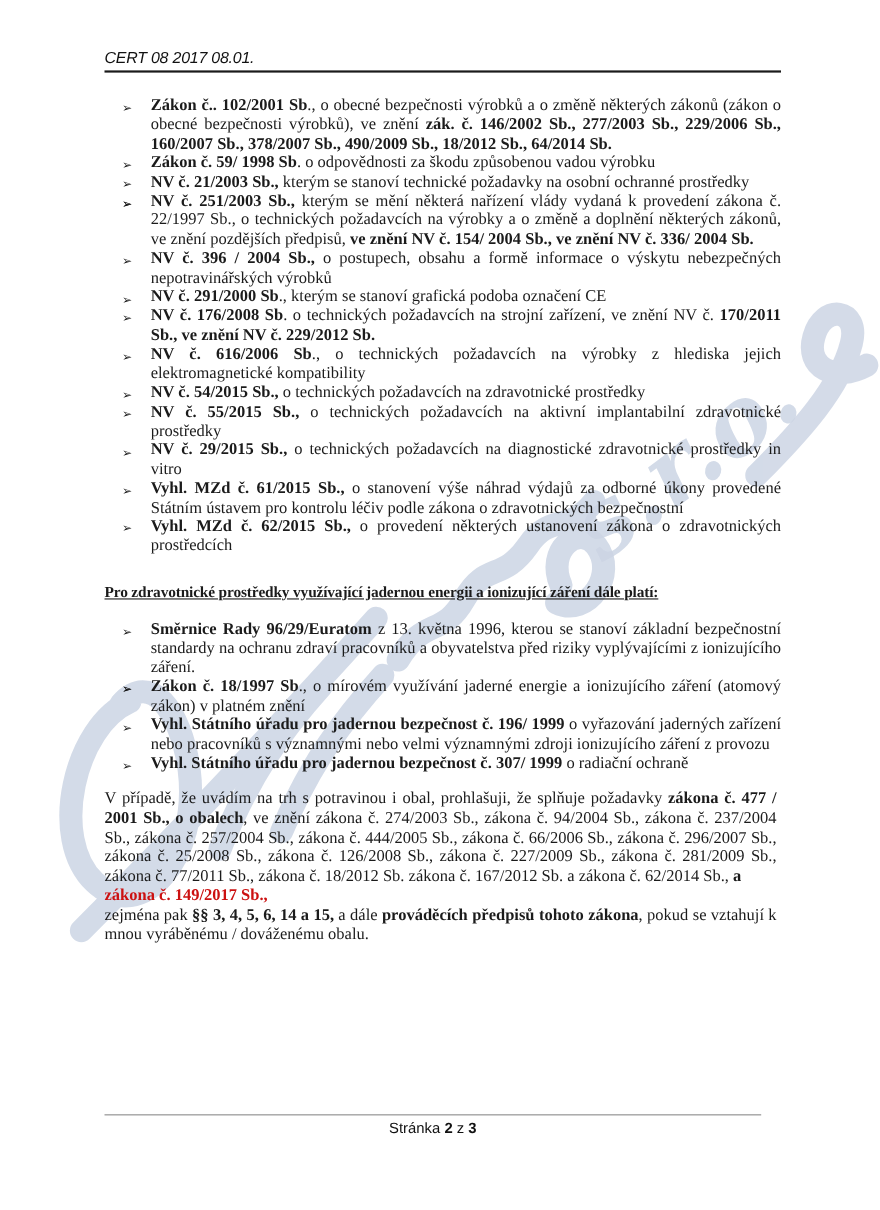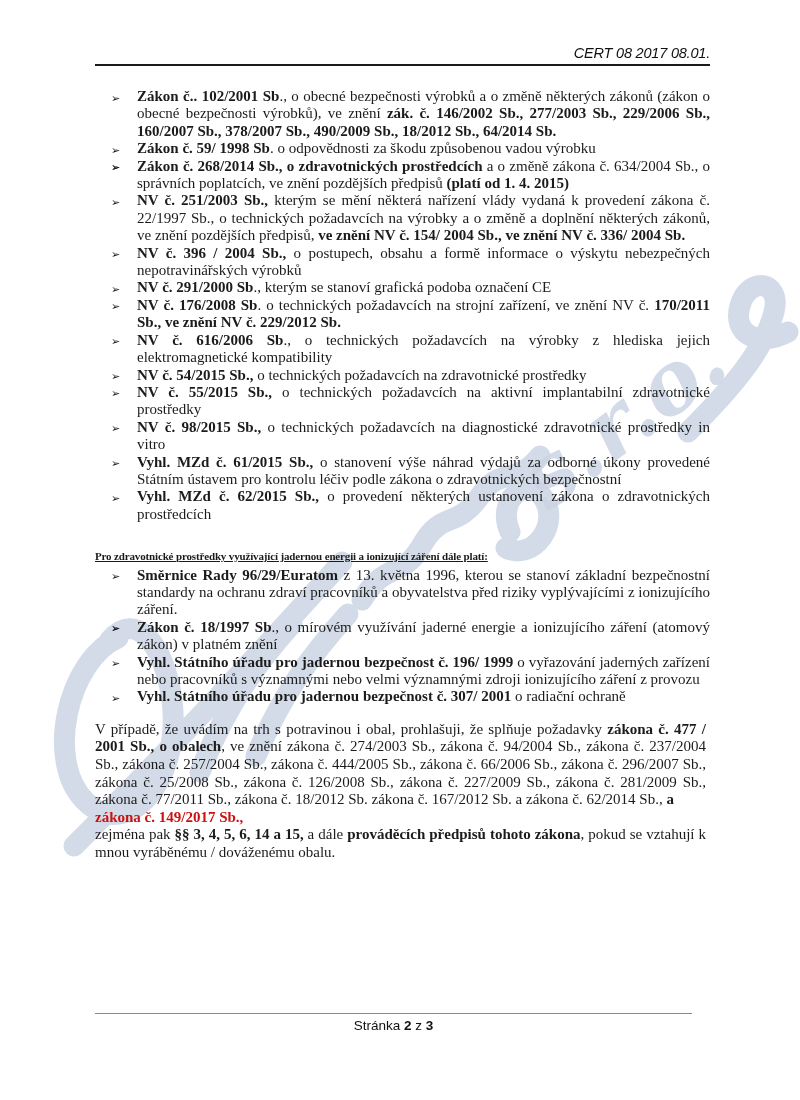--- a/index.html
+++ b/index.html
@@ -16,21 +16,20 @@
     font-family:"Liberation Serif","DejaVu Serif",serif;
     color:var(--ink);
   }
   .watermark{
     position:absolute;left:0;top:0;width:800px;height:1100px;
     z-index:0;pointer-events:none;
   }
   .content{position:relative;z-index:1;padding:0 90px 0 95px;}
   .header{
     padding-top:45px;
-    text-align:right;
     font-family:"Liberation Sans","DejaVu Sans",sans-serif;
     font-style:italic;
     font-size:14.5px;
     letter-spacing:-0.2px;
     color:#111;
   }
   .header-rule{border:none;border-top:2px solid #1a1a1a;margin:3px 0 0 0;}
   .list{margin-top:22px;}
   #list2{margin-top:0;}
   .item{
@@ -42,22 +41,22 @@
   }
   .bullet{
     position:absolute;left:16px;top:1.5px;
     font-family:"DejaVu Sans",sans-serif;
     font-size:11px;
     color:#151515;
   }
   .b{font-weight:bold;}
   .red{color:var(--red);}
   .section-heading{
-    margin:25px 0 1px 0;
-    font-size:11px;
+    margin:25px 0 16px 0;
+    font-size:14px;
     font-weight:bold;
     line-height:17.4px;
     letter-spacing:-0.15px;
     text-decoration:underline;
     white-space:nowrap;
   }
   .closing{
     margin:15px 4px 0 0;
     text-align:justify;
     font-size:15px;
@@ -94,42 +93,42 @@
   <div class="content">
 
     <div class="header">
       <span>CERT  08 2017 08.01.</span>
     </div>
     <hr class="header-rule">
 
     <div class="list" id="list1">
         <div class="item"><span class="bullet">➢</span><span class="itext"><span class="b">Zákon č.. 102/2001 Sb</span><span>., o obecné bezpečnosti výrobků a o změně některých zákonů (zákon o obecné bezpečnosti výrobků), ve znění </span><span class="b">zák. č. 146/2002 Sb., 277/2003 Sb., 229/2006 Sb., 160/2007 Sb., 378/2007 Sb., 490/2009 Sb., 18/2012 Sb., 64/2014 Sb.</span></span></div>
         <div class="item"><span class="bullet">➢</span><span class="itext"><span class="b">Zákon č. 59/ 1998 Sb</span><span>. o odpovědnosti za škodu způsobenou vadou výrobku</span></span></div>
+        <div class="item"><span class="bullet">➢</span><span class="itext"><span class="b">NV č. 21/2003 Sb.,</span><span> kterým se stanoví technické požadavky na osobní ochranné prostředky</span></span></div>
         <div class="item"><span class="bullet">➢</span></div>
-        <div class="item"><span class="bullet">➢</span><span class="itext"><span class="b">Zákon č. 268/2014 Sb., o zdravotnických prostředcích</span><span> a o změně zákona č. 634/2004 Sb., o správních poplatcích, ve znění pozdějších předpisů </span><span class="b">(platí od 1. 4. 2015)</span></span></div>
         <div class="item"><span class="bullet">➢</span><span class="itext"><span class="b">NV č. 251/2003 Sb.,</span><span> kterým se mění některá nařízení vlády vydaná k provedení zákona č. 22/1997 Sb., o technických požadavcích na výrobky a o změně a doplnění některých zákonů, ve znění pozdějších předpisů, </span><span class="b">ve znění NV č. 154/ 2004 Sb., ve znění NV č. 336/ 2004 Sb.</span></span></div>
         <div class="item"><span class="bullet">➢</span><span class="itext"><span class="b">NV č. 396 / 2004 Sb.,</span><span> o postupech, obsahu a formě informace o výskytu nebezpečných nepotravinářských výrobků</span></span></div>
         <div class="item"><span class="bullet">➢</span><span class="itext"><span class="b">NV č. 291/2000 Sb</span><span>., kterým se stanoví grafická podoba označení CE</span></span></div>
         <div class="item"><span class="bullet">➢</span><span class="itext"><span class="b">NV č. 176/2008 Sb</span><span>. o technických požadavcích na strojní zařízení, ve znění NV č. </span><span class="b">170/2011 Sb., ve znění NV č. 229/2012 Sb.</span></span></div>
         <div class="item"><span class="bullet">➢</span><span class="itext"><span class="b">NV č. 616/2006 Sb</span><span>., o technických požadavcích na výrobky z hlediska jejich elektromagnetické kompatibility</span></span></div>
         <div class="item"><span class="bullet">➢</span><span class="itext"><span class="b">NV č. 54/2015 Sb.,</span><span> o technických požadavcích na zdravotnické prostředky</span></span></div>
         <div class="item"><span class="bullet">➢</span><span class="itext"><span class="b">NV č. 55/2015 Sb.,</span><span> o technických požadavcích na aktivní implantabilní zdravotnické prostředky</span></span></div>
-        <div class="item"><span class="bullet">➢</span><span class="itext"><span class="b">NV č. 98/2015 Sb.,</span><span> o technických požadavcích na diagnostické zdravotnické prostředky in vitro</span></span></div>
+        <div class="item"><span class="bullet">➢</span><span class="itext"><span class="b">NV č. 29/2015 Sb.,</span><span> o technických požadavcích na diagnostické zdravotnické prostředky in vitro</span></span></div>
         <div class="item"><span class="bullet">➢</span><span class="itext"><span class="b">Vyhl. MZd č. 61/2015 Sb.,</span><span> o stanovení výše náhrad výdajů za odborné úkony provedené Státním ústavem pro kontrolu léčiv podle zákona o zdravotnických bezpečnostní</span></span></div>
         <div class="item"><span class="bullet">➢</span><span class="itext"><span class="b">Vyhl. MZd č. 62/2015 Sb.,</span><span> o provedení některých ustanovení zákona o zdravotnických prostředcích</span></span></div>
       </div>
 
     <div class="section-heading">Pro zdravotnické prostředky využívající jadernou energii a ionizující záření dále platí:</div>
 
     <div class="list" id="list2">
         <div class="item"><span class="bullet">➢</span><span class="itext"><span class="b">Směrnice Rady 96/29/Euratom</span><span> z 13. května 1996, kterou se stanoví základní bezpečnostní standardy na ochranu zdraví pracovníků a obyvatelstva před riziky vyplývajícími z ionizujícího záření.</span></span></div>
         <div class="item"><span class="bullet">➢</span></div>
         <div class="item"><span class="bullet">➢</span><span class="itext"><span class="b">Zákon č. 18/1997 Sb</span><span>., o mírovém využívání jaderné energie a ionizujícího záření (atomový zákon) v platném znění</span></span></div>
         <div class="item"><span class="bullet">➢</span><span class="itext"><span class="b">Vyhl. Státního úřadu pro jadernou bezpečnost č. 196/ 1999</span><span> o vyřazování jaderných zařízení nebo pracovníků s významnými nebo velmi významnými zdroji ionizujícího záření z provozu</span></span></div>
-        <div class="item"><span class="bullet">➢</span><span class="itext"><span class="b">Vyhl. Státního úřadu pro jadernou bezpečnost č. 307/ 2001</span><span> o radiační ochraně</span></span></div>
+        <div class="item"><span class="bullet">➢</span><span class="itext"><span class="b">Vyhl. Státního úřadu pro jadernou bezpečnost č. 307/ 1999</span><span> o radiační ochraně</span></span></div>
       </div>
 
     <p class="closing" id="closing"><span>V případě, že uvádím na trh s potravinou i obal, prohlašuji, že splňuje požadavky </span><span class="b">zákona č. 477 / 2001 Sb., o obalech</span><span>, ve znění zákona č. 274/2003 Sb., zákona č. 94/2004 Sb., zákona č. 237/2004 Sb., zákona č. 257/2004 Sb., zákona č. 444/2005 Sb., zákona č. 66/2006 Sb., zákona č. 296/2007 Sb., zákona č. 25/2008 Sb., zákona č. 126/2008 Sb., zákona č. 227/2009 Sb., zákona č. 281/2009 Sb., zákona č. 77/2011 Sb., zákona č. 18/2012 Sb. zákona č. 167/2012 Sb. a zákona č. 62/2014 Sb., </span><span class="b">a</span><br><span class="b red">zákona č. 149/2017 Sb.,</span><br><span>zejména pak </span><span class="b">§§ 3, 4, 5, 6, 14 a 15,</span><span> a dále </span><span class="b">prováděcích předpisů tohoto zákona</span><span>, pokud se vztahují k mnou vyráběnému / dováženému obalu.</span></p>
 
     <div class="footer">
       <hr class="footer-rule">
       <div class="footer-text" id="footer-text"><span>Stránka </span><span class="b">2</span><span> z </span><span class="b">3</span></div>
     </div>
 
   </div>

